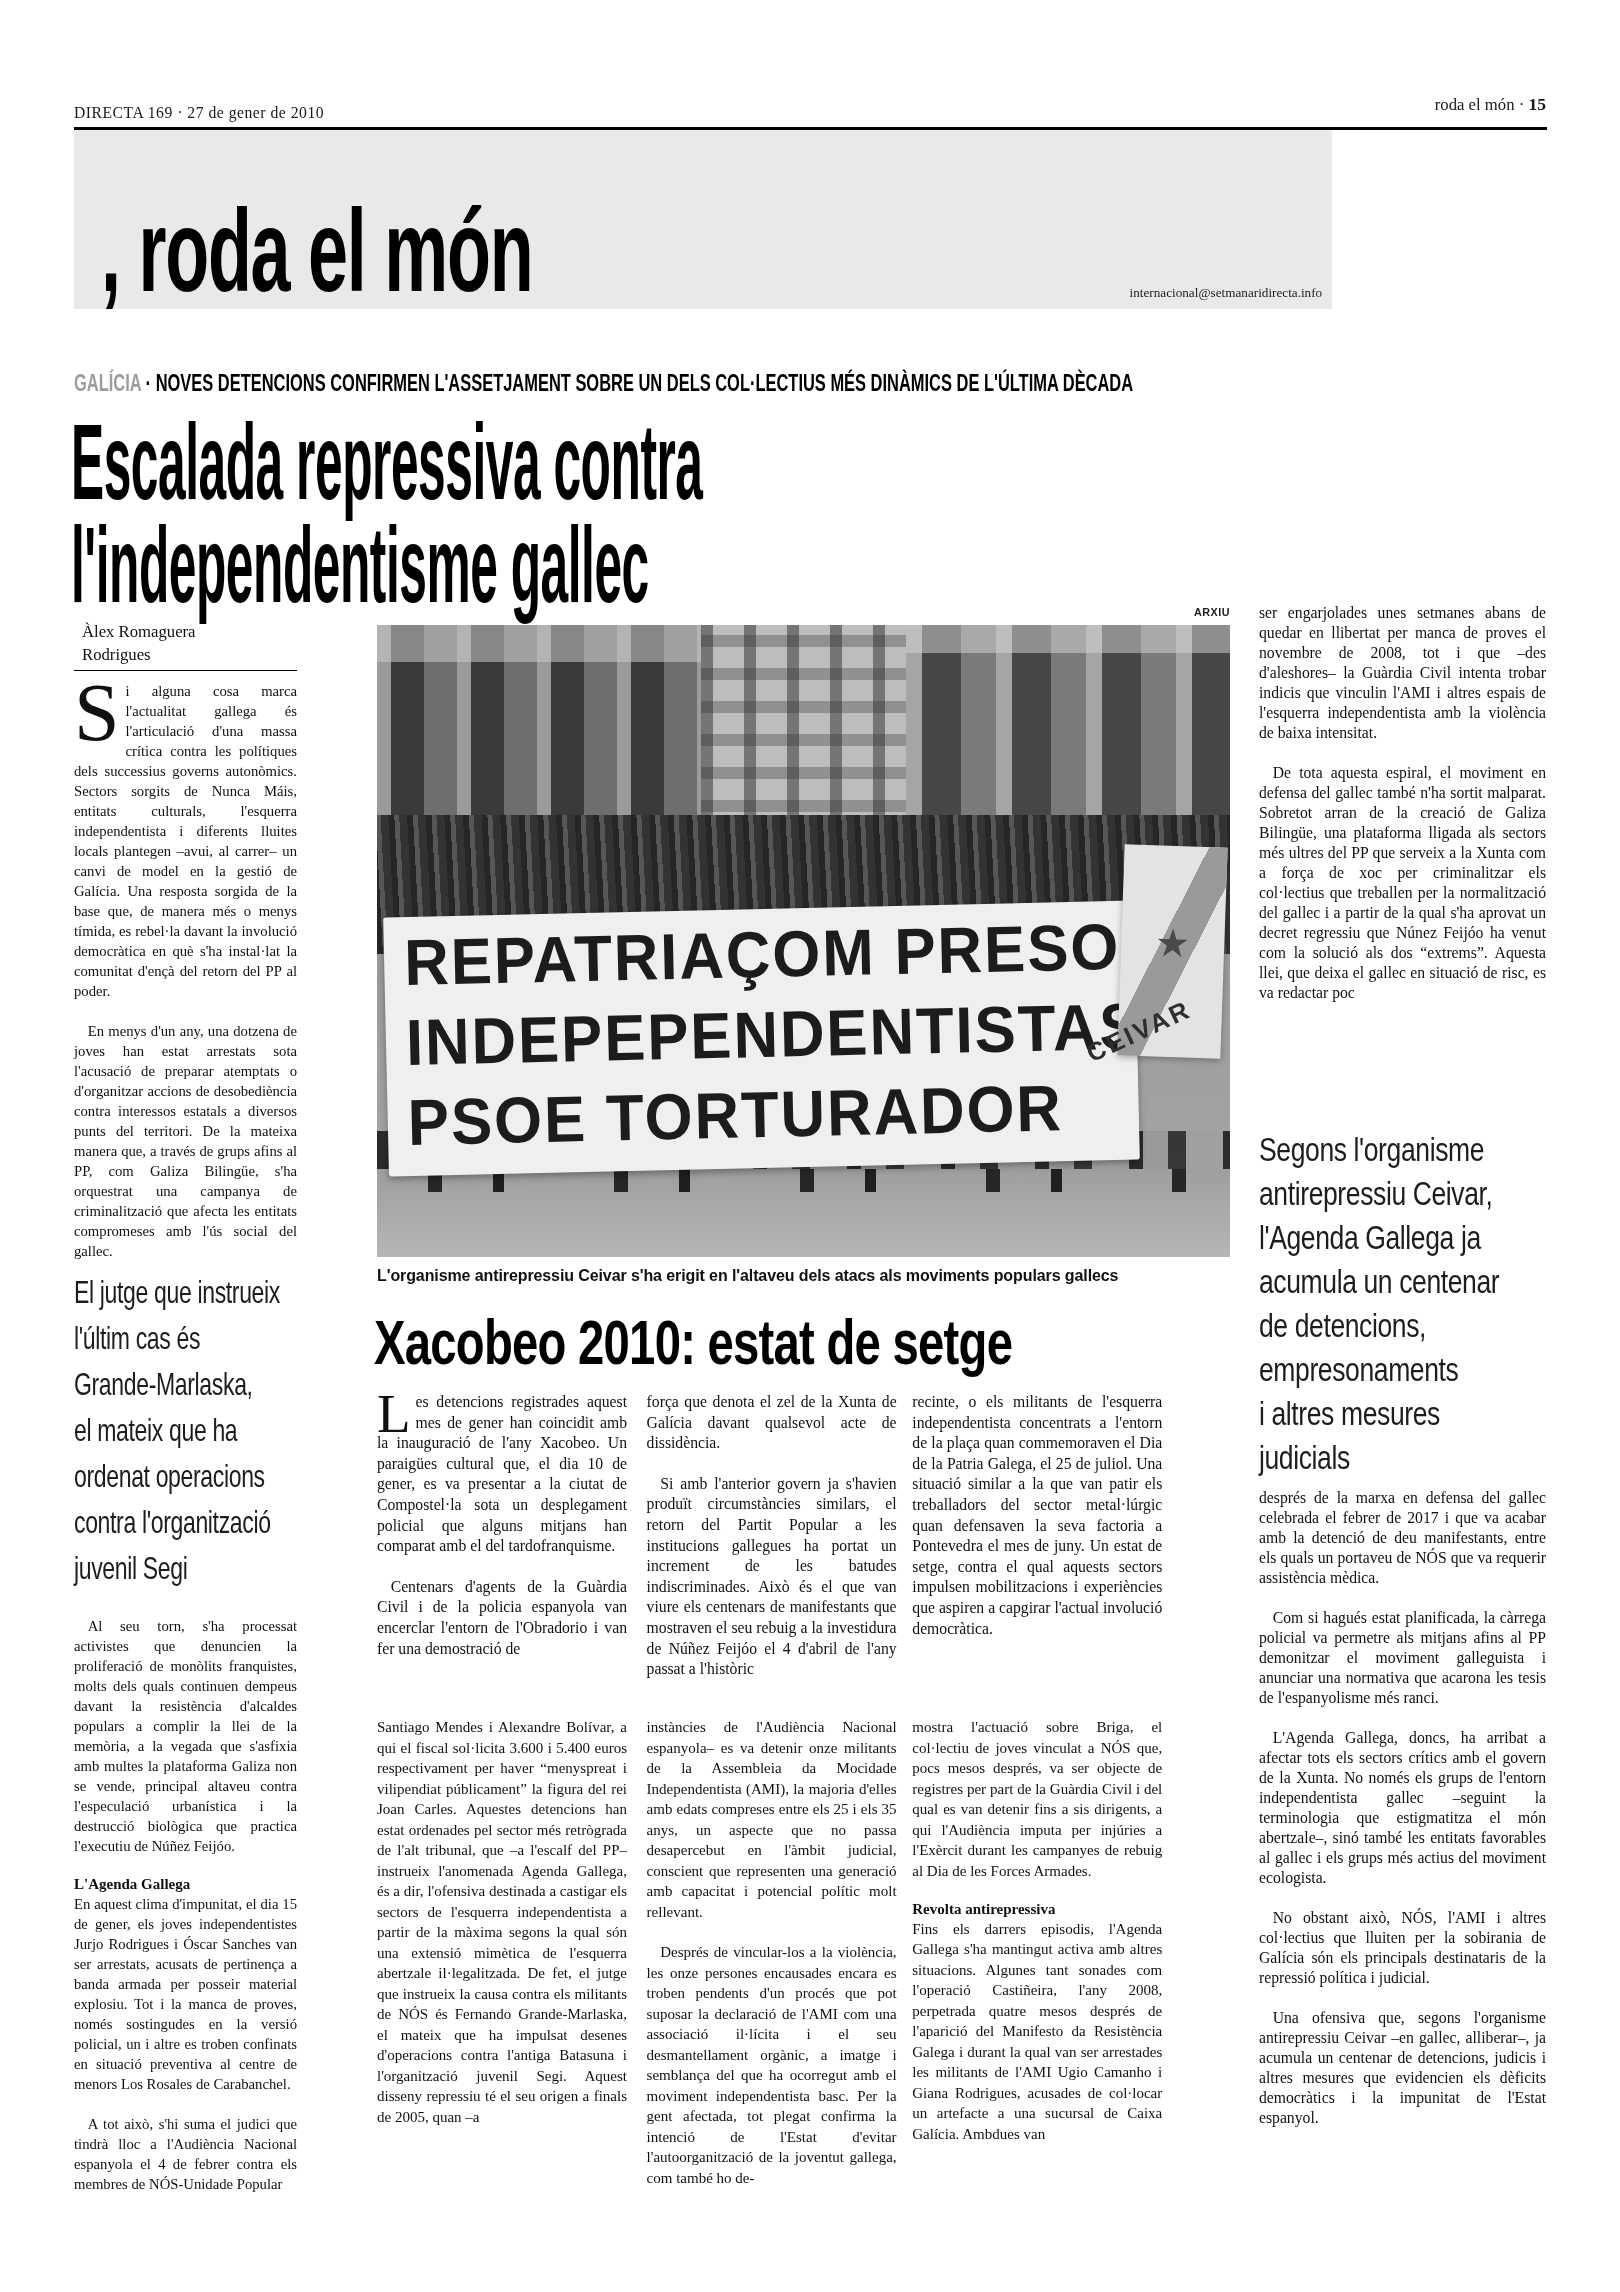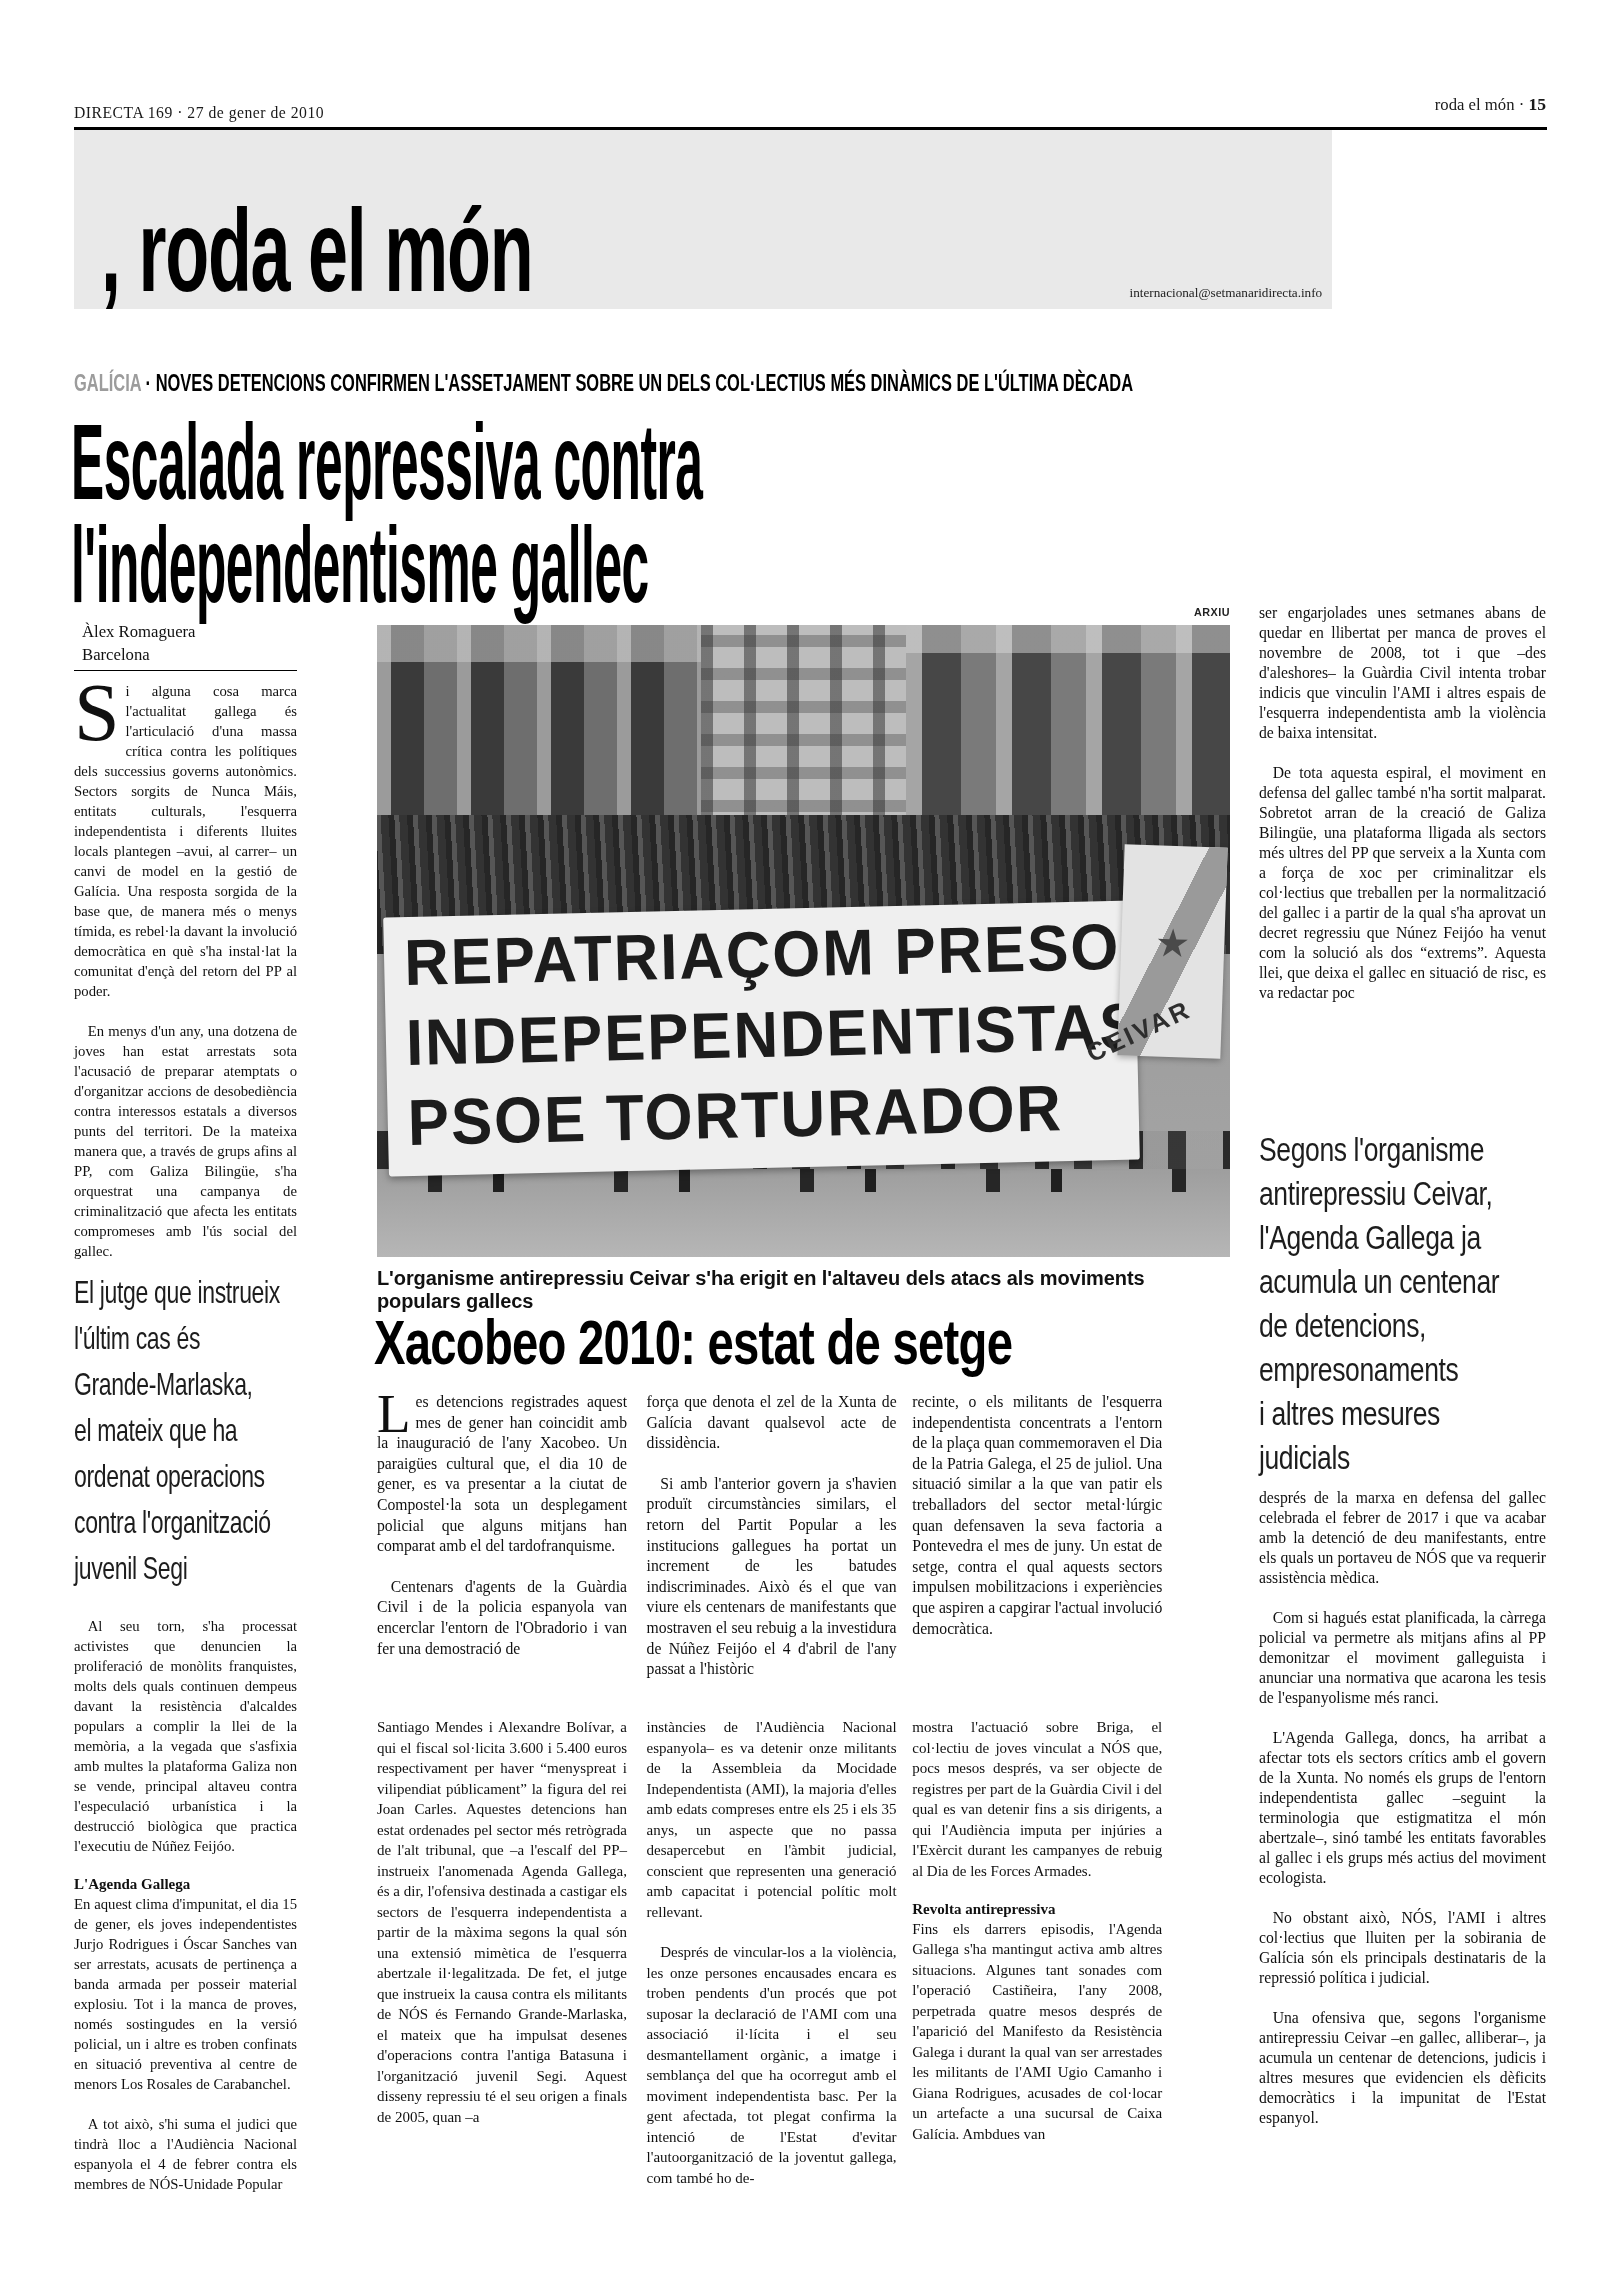--- a/index.html
+++ b/index.html
@@ -90,21 +90,21 @@
   .ph-flag{position:absolute;right:5.9px;top:35%;width:103px;height:211px;background:#e3e3e3;
       transform:rotate(2deg);box-shadow:0 2px 5.9px rgba(0,0,0,.3);}
   .ph-flag::before{content:"";position:absolute;inset:0;
       background:linear-gradient(115deg,rgba(0,0,0,0) 42%,#9a9a9a 42% 60%,rgba(0,0,0,0) 60%);}
   .ph-star{position:absolute;left:50%;top:46%;transform:translate(-50%,-50%);font-size:39px;color:#4a4a4a;
       font-family:"DejaVu Sans",sans-serif;}
   .ph-ceivar{position:absolute;right:35px;top:62%;font-family:"Liberation Sans",sans-serif;font-weight:bold;
       font-size:25.5px;letter-spacing:2.9px;color:#2e2e2e;transform:rotate(-25deg);}
 
   .caption{left:377px;top:1267px;width:853px;font-family:"Liberation Sans",sans-serif;
-           font-weight:bold;font-size:20px;color:#111;letter-spacing:-0.1px;}
+           font-weight:bold;font-size:16px;color:#111;letter-spacing:-0.1px;}
 
   
   .xac-title{left:374px;top:1309px;font-family:"Liberation Sans",sans-serif;font-weight:bold;
              font-size:63px;line-height:67px;white-space:nowrap;transform:scaleX(.75);
              transform-origin:0 0;color:#000;letter-spacing:-1px;}
   .cols3{display:flex;}
   .xac-cols{left:377px;top:1392px;width:853px;}
   .bot-cols{left:377px;top:1717px;width:853px;}
   .c3a{width:250px;margin-right:19.6px;}
   .c3b{width:250px;margin-right:15.7px;}
@@ -133,21 +133,21 @@
     <span class="topic">GALÍCIA</span><span> · NOVES DETENCIONS CONFIRMEN L'ASSETJAMENT SOBRE UN DELS COL·LECTIUS MÉS DINÀMICS DE L'ÚLTIMA DÈCADA</span>
   </div>
 
   <div class="abs headline">
     <div class="hl-line">Escalada repressiva contra</div>
     <div class="hl-line">l'independentisme gallec</div>
   </div>
 
   <div class="abs byline">
     <div>Àlex Romaguera</div>
-    <div>Barcelona</div>
+    <div>Rodrigues</div>
   </div>
   <div class="abs byline-rule"></div>
 
   <div class="abs bodytxt col1">
     <p><span class="dc-s">S</span><span>i alguna cosa marca l'actualitat gallega és l'articulació d'una massa crítica contra les polítiques dels successius governs autonòmics. Sectors sorgits de Nunca Máis, entitats culturals, l'esquerra independentista i diferents lluites locals plantegen –avui, al carrer– un canvi de model en la gestió de Galícia. Una resposta sorgida de la base que, de manera més o menys tímida, es rebel·la davant la involució democràtica en què s'ha instal·lat la comunitat d'ençà del retorn del PP al poder.</span></p>
     <p class="ind">En menys d'un any, una dotzena de joves han estat arrestats sota l'acusació de preparar atemptats o d'organitzar accions de desobediència contra interessos estatals a diversos punts del territori. De la mateixa manera que, a través de grups afins al PP, com Galiza Bilingüe, s'ha orquestrat una campanya de criminalització que afecta les entitats compromeses amb l'ús social del gallec.</p>
   </div>
 
   <div class="abs lquote">
     <div>El jutge que instrueix</div>

